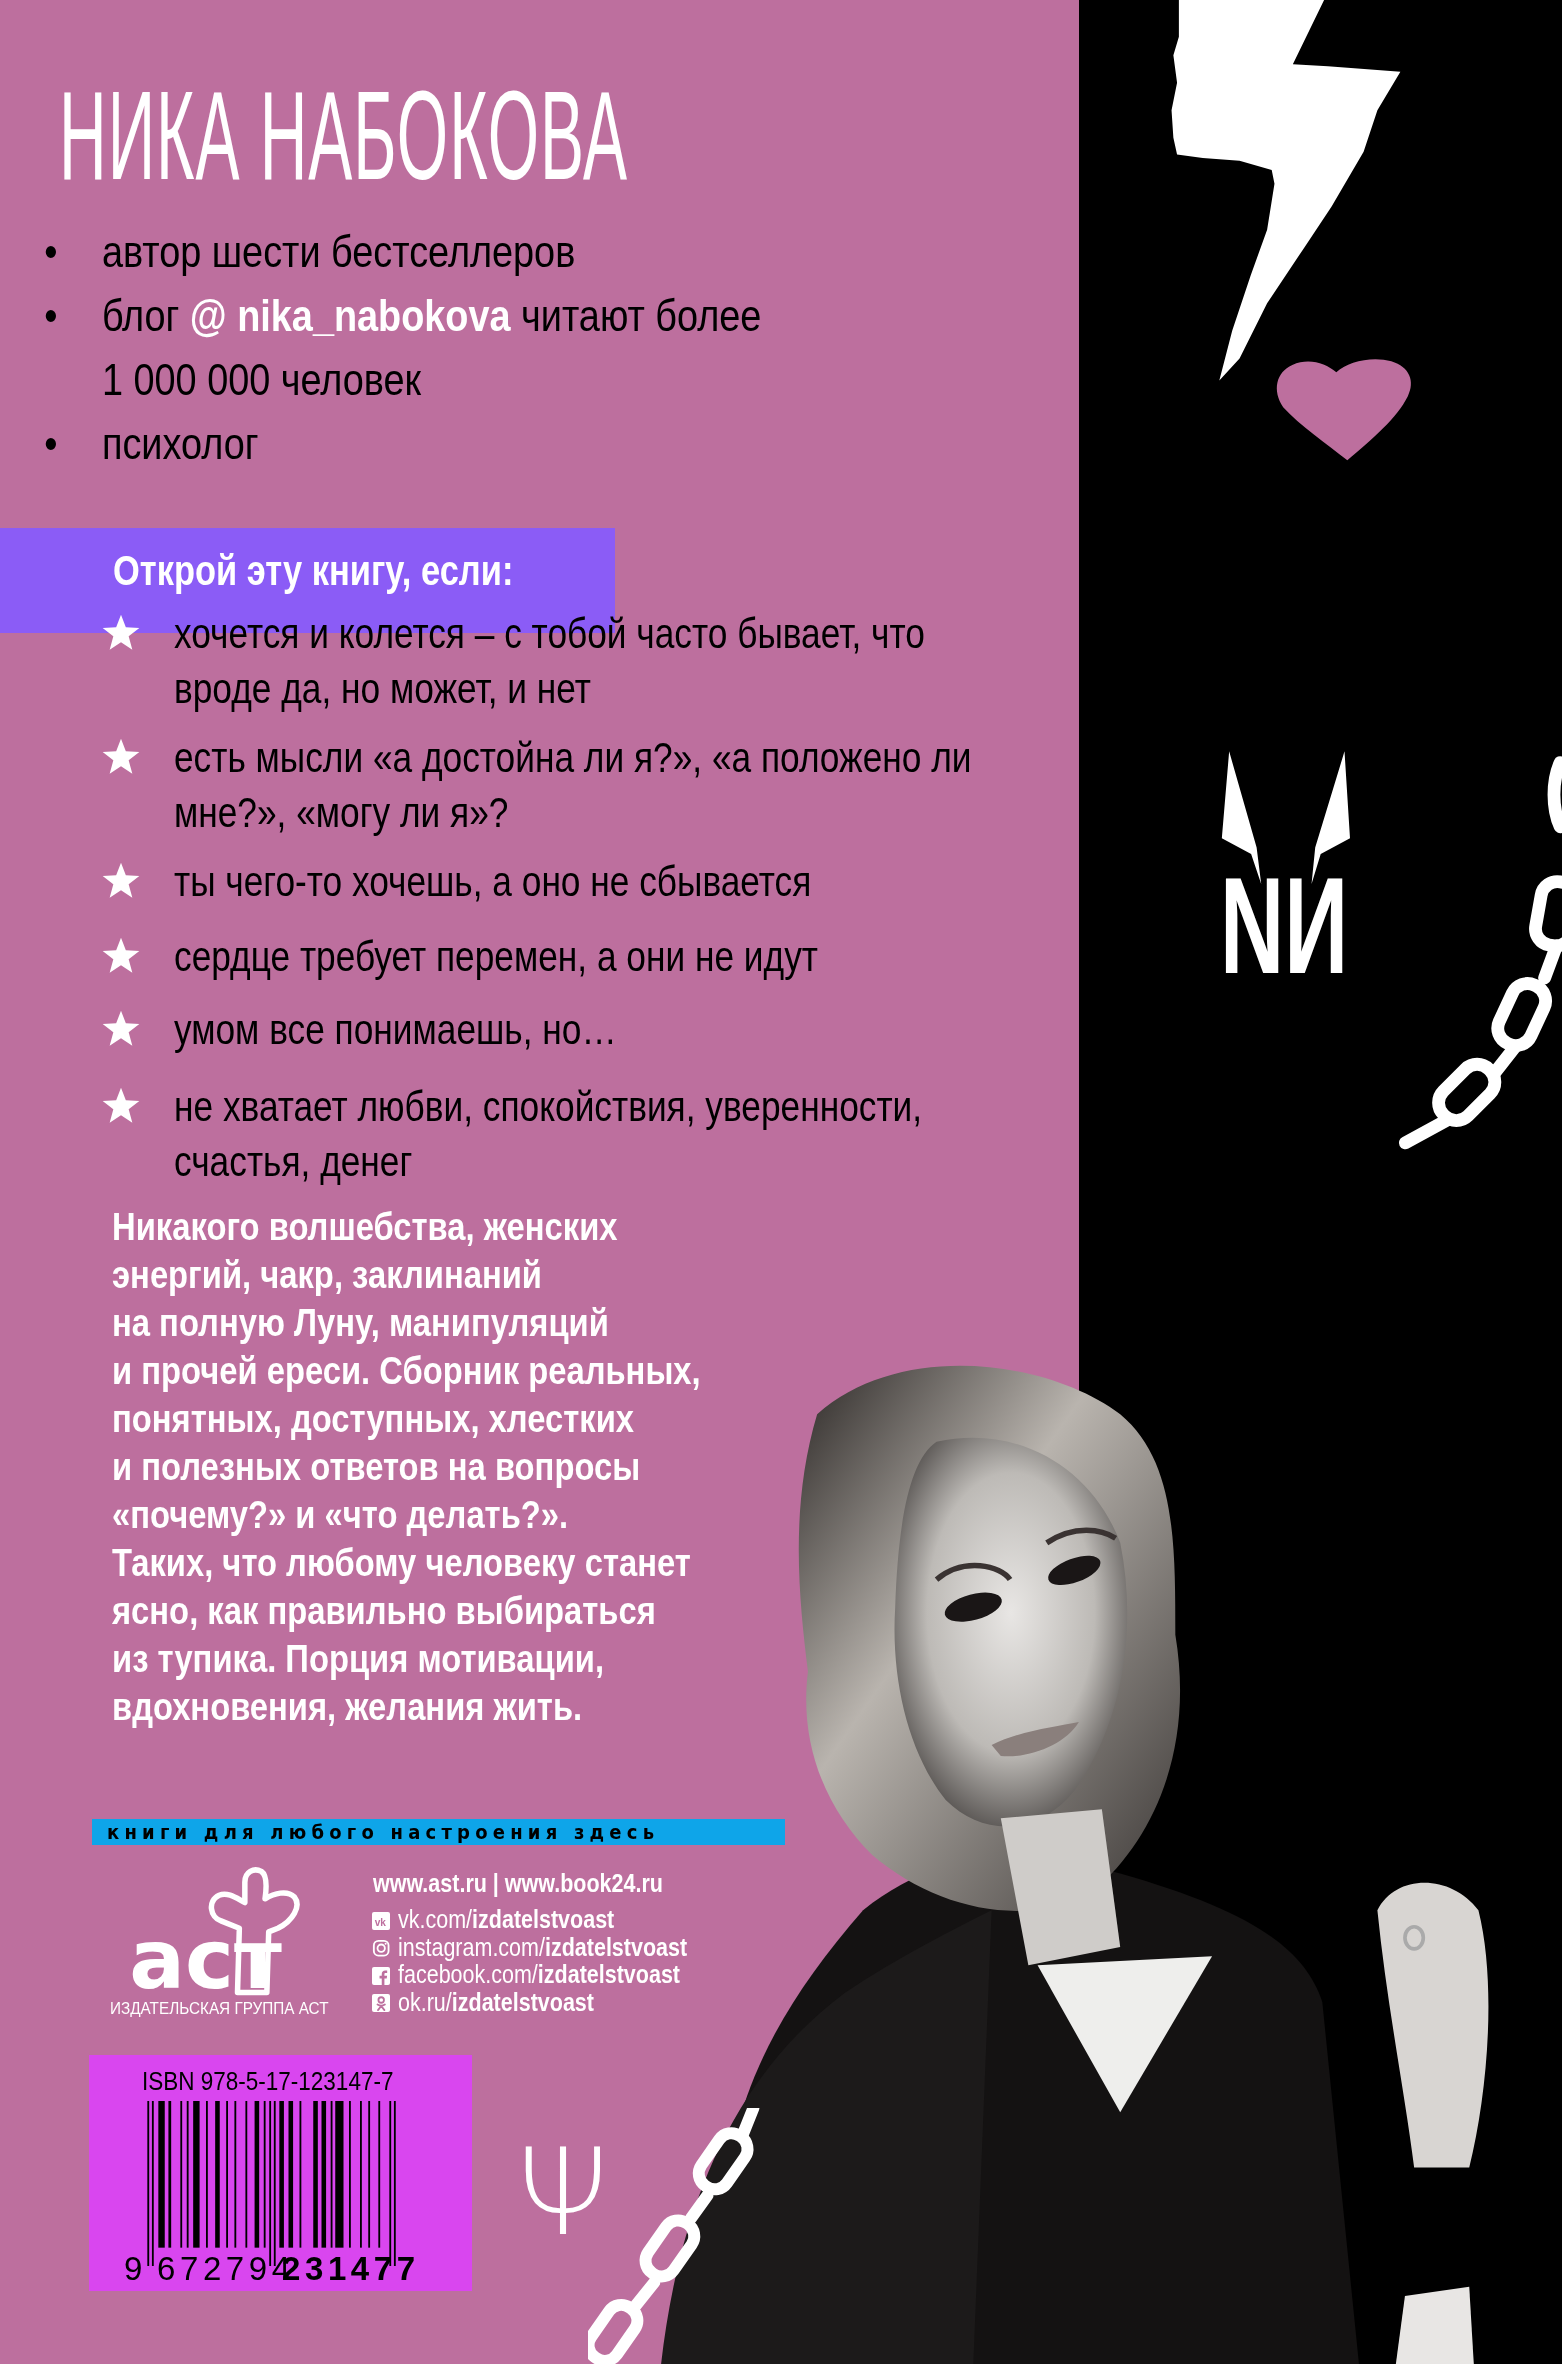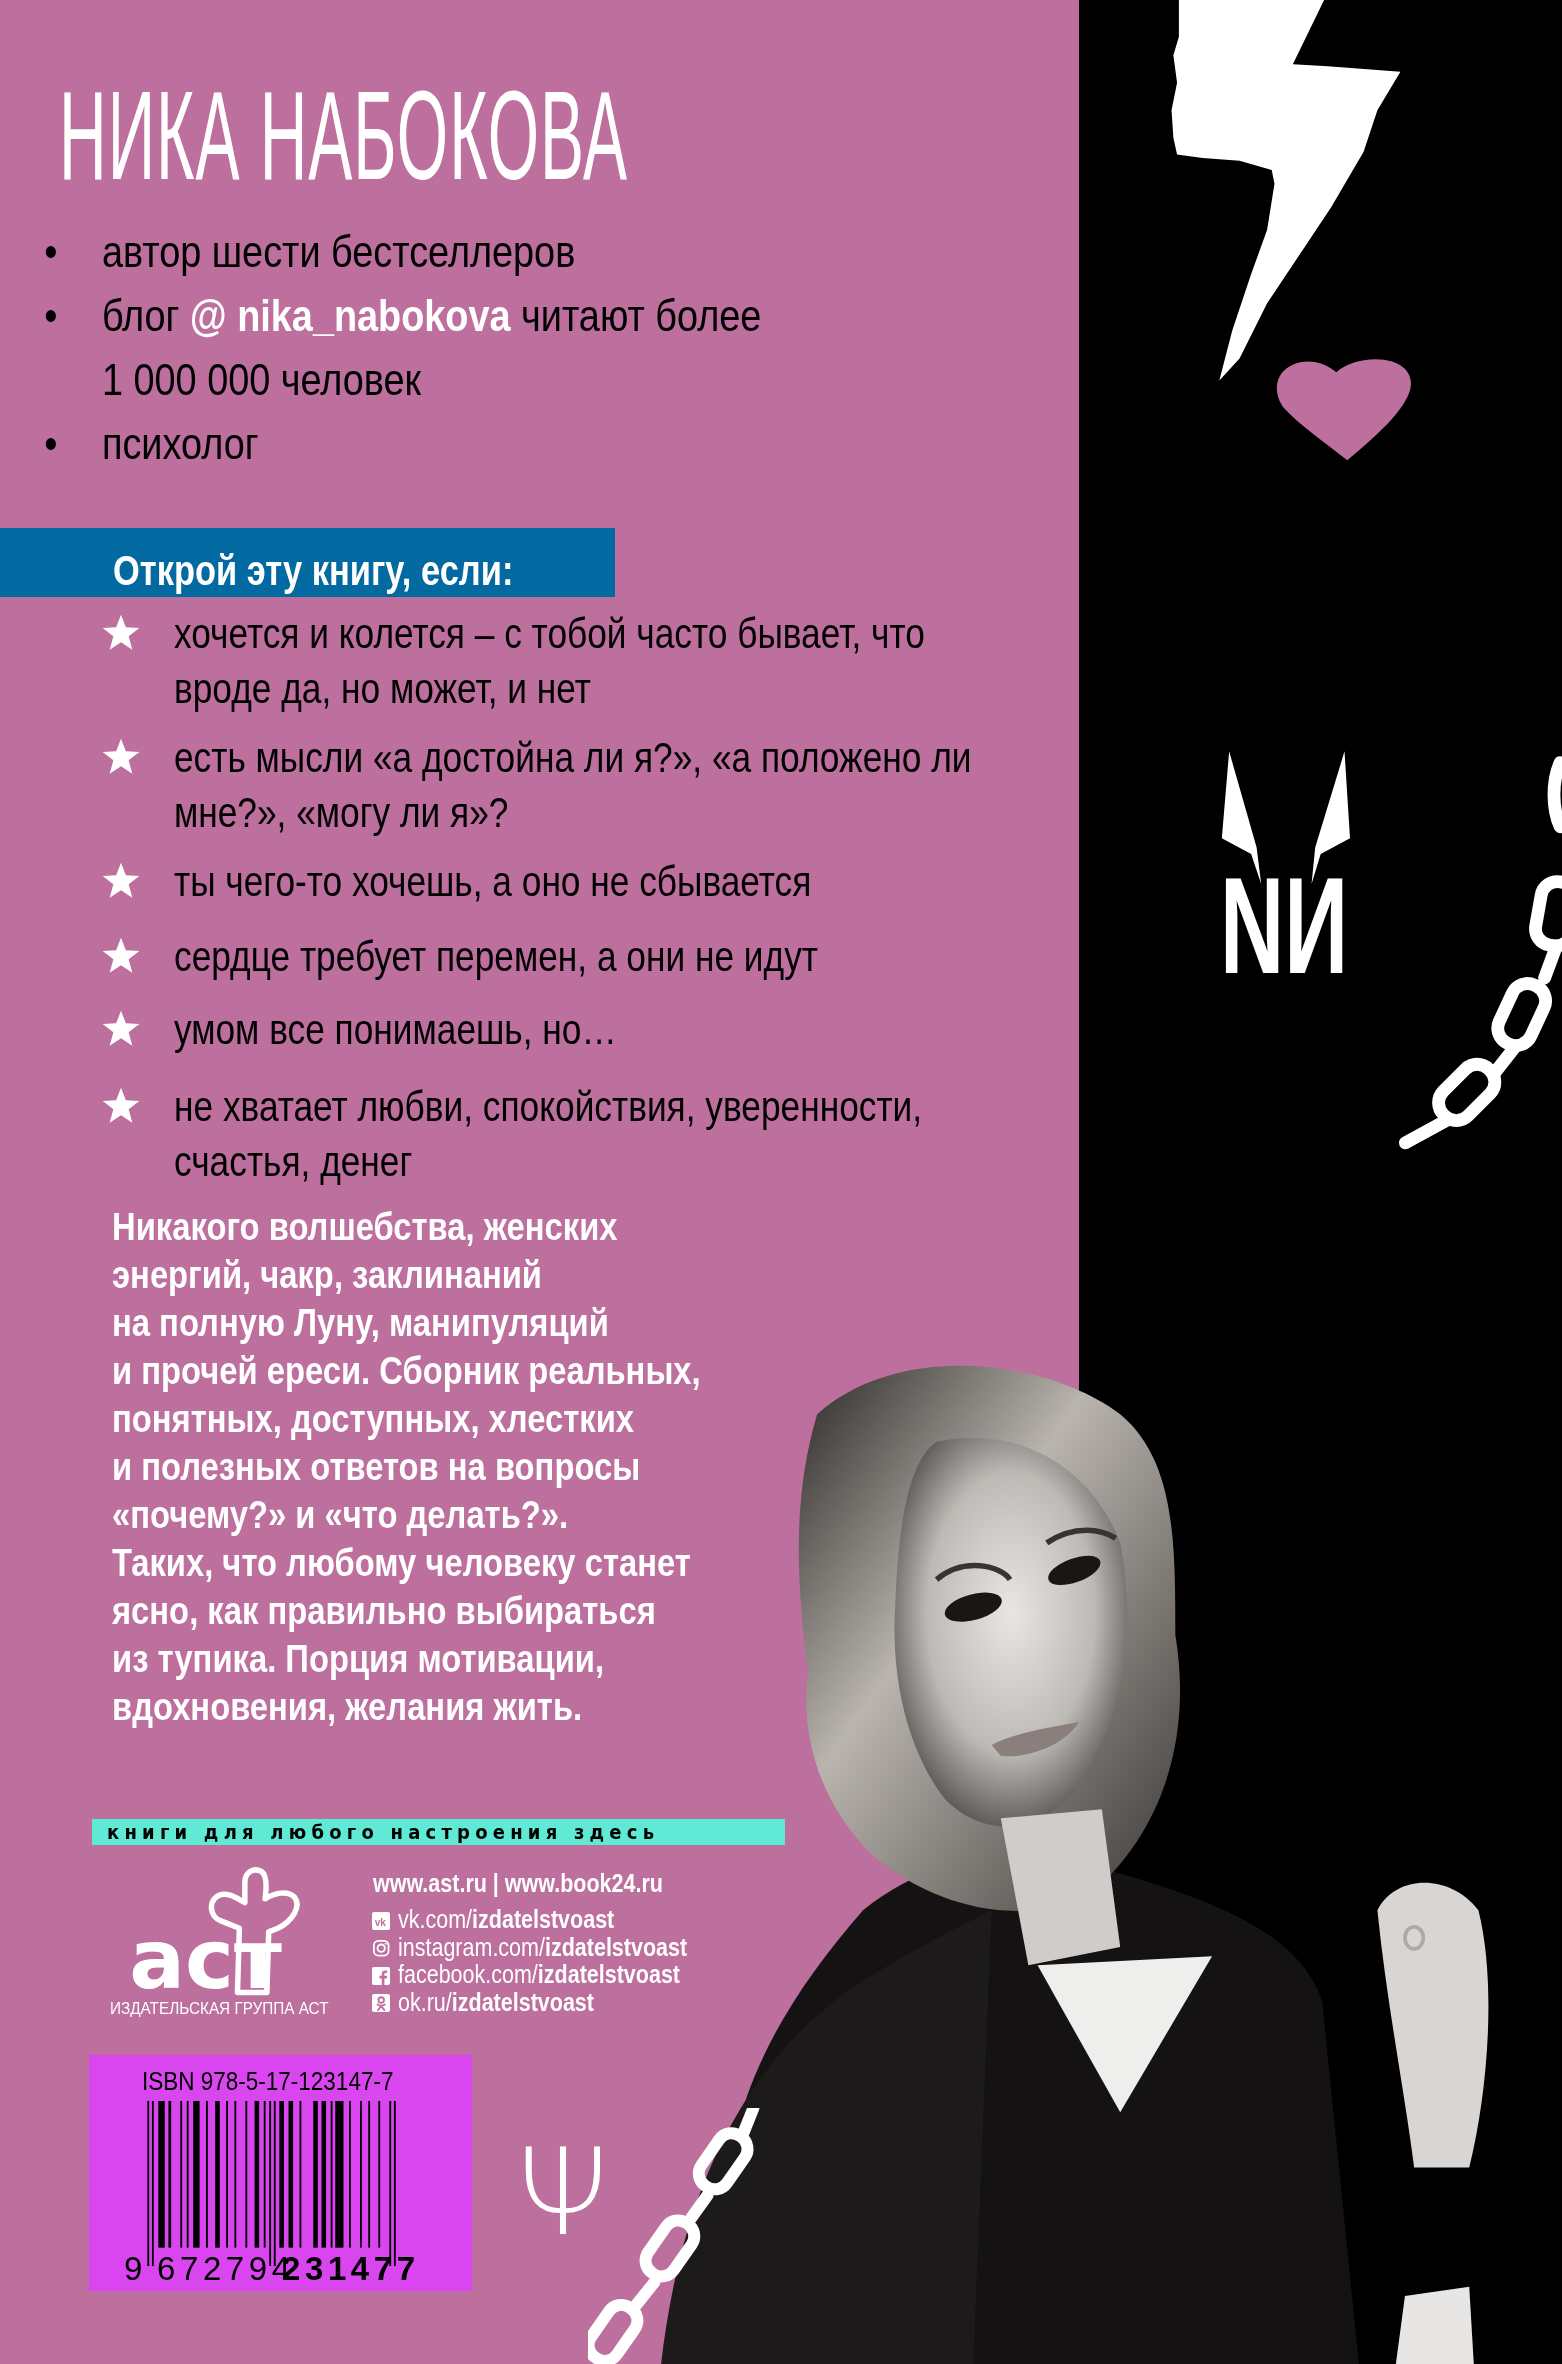--- a/index.html
+++ b/index.html
@@ -22,21 +22,21 @@
   
   .bio { position: absolute; left: 112px; top: 220px; }
   .bio-item { position: relative; color: #000; font-size: 44px; line-height: 64px; white-space: nowrap;
     transform-origin: left top; transform: scaleX(0.86); }
   .bio-item .dot { position: absolute; left: -67px; top: 0; }
   .bio-item .handle { color: #fff; font-weight: 700; }
   .bio-text { display: inline-block; margin-left: 72px; }
 
   
   .band {
-    position: absolute; left: 0; top: 528px; width: 615px; height: 69px; background: #0369a1;
+    position: absolute; left: 0; top: 528px; width: 615px; height: 105px; background: #8b5cf6;
   }
   .band-label {
     position: absolute; left: 113px; top: 19px; color: #fff; font-weight: 700;
     font-size: 42px; line-height: 48px; white-space: nowrap;
     transform-origin: left top; transform: scaleX(0.82);
   }
 
   
   .star-list { position: absolute; left: 0; top: 0; }
   .star-item { position: absolute; left: 101px; }
@@ -48,21 +48,21 @@
 
   
   .para {
     position: absolute; left: 112px; top: 1203px; color: #fff; font-weight: 700;
     font-size: 39px; line-height: 48px; white-space: nowrap;
     transform-origin: left top; transform: scaleX(0.84);
   }
   .para div { height: 48px; }
 
   
-  .books-band { position: absolute; left: 92px; top: 1819px; width: 693px; height: 26px; background: #5eead4; }
+  .books-band { position: absolute; left: 92px; top: 1819px; width: 693px; height: 26px; background: #0ea5e9; }
   .books-label { position: absolute; left: 14.7px; top: 0.9px; font-size: 20px; line-height: 24px; font-weight: 700;
     letter-spacing: 5.8px; color: #000; white-space: nowrap; font-family: "DejaVu Sans", sans-serif;
     transform-origin: left top; transform: scaleX(0.9); }
 
   
   .ast-logo { position: absolute; left: 129px; top: 1864px; width: 184px; height: 133px; }
   .ast-caption { position: absolute; left: 110px; top: 1998px; color: #fff; font-size: 17.4px; line-height: 20px; white-space: nowrap;
     transform-origin: left top; transform: scaleX(0.88); }
 
   

